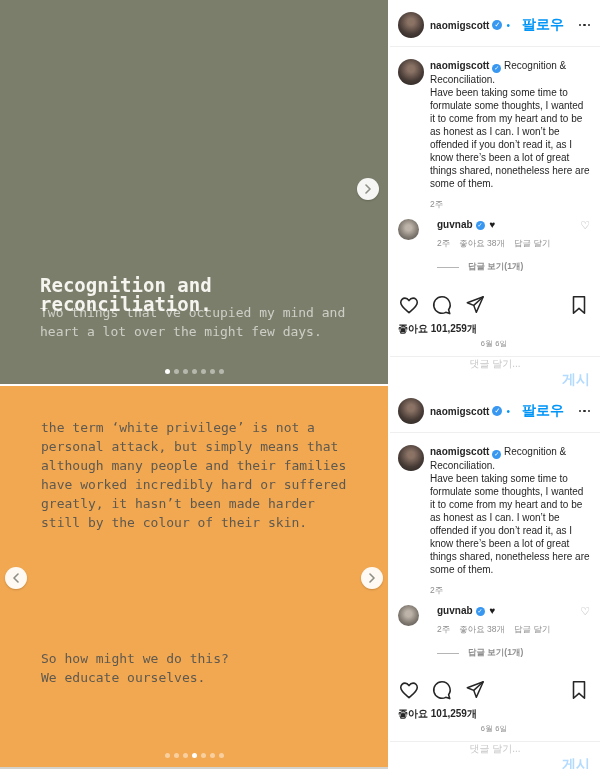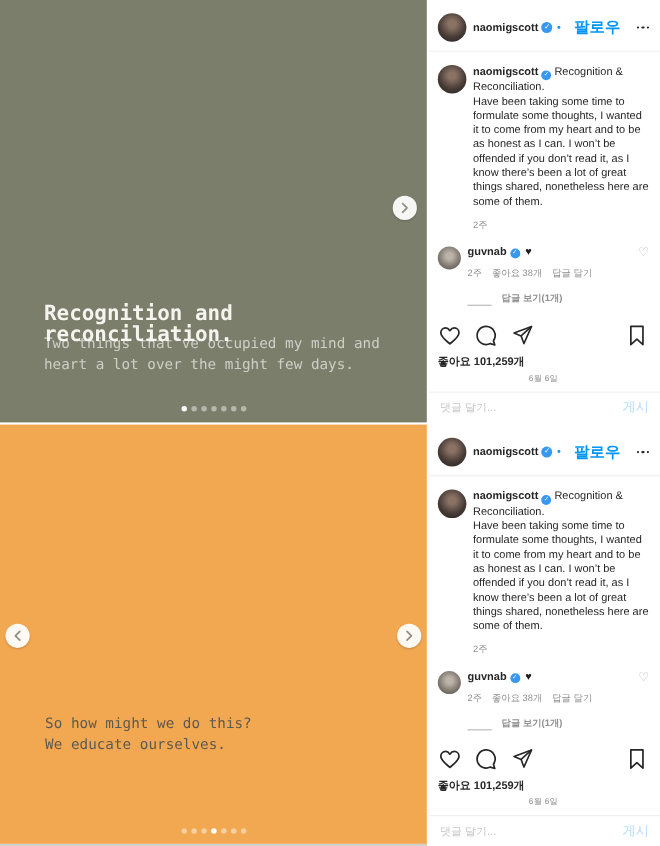--- a/index.html
+++ b/index.html
@@ -46,38 +46,38 @@
   .hd-sep{margin-left:4px;color:#0095f6;font-size:10px;}
   .hd-follow{margin-left:12px;color:#0095f6;font-weight:700;font-size:14px;cursor:pointer;}
   .hd-badge{margin-left:3px;}
   .more{margin-left:auto;display:flex;gap:2px;cursor:pointer;padding:4px 0;}
   .more i{width:2.5px;height:2.5px;border-radius:50%;background:#262626;}
   .p-scroll{flex:1;padding:12px 10px 0 8px;overflow:hidden;}
   .caption-row{display:flex;gap:6px;}
   .caption-text{font-size:10px;line-height:13px;color:#262626;}
   .caption-body{white-space:pre-line;}
   .cap-time{margin:9px 0 0 32px;font-size:8.5px;color:#8e8e8e;}
-  .comment{display:flex;gap:6px;margin-top:13px;}
+  .comment{display:flex;gap:18px;margin-top:8px;}
   .c-body{flex:1;min-width:0;}
   .c-line1{font-size:10px;line-height:12px;color:#262626;display:flex;align-items:center;gap:3px;}
   .emoji{font-size:10px;letter-spacing:1px;margin-left:2px;}
   .emoji-black{color:#1d1d1d;}
   .c-meta{margin-top:7px;font-size:8.5px;color:#8e8e8e;display:flex;gap:9px;}
-  .c-replies{margin-top:11px;font-size:8.5px;color:#8e8e8e;font-weight:600;display:flex;align-items:flex-end;gap:9px;cursor:pointer;}
+  .c-replies{margin-top:11px;font-size:8.5px;color:#8e8e8e;font-weight:600;display:flex;align-items:center;gap:9px;cursor:pointer;}
   .rep-line{width:22px;height:1px;background:#b5b5b5;}
   .c-like{font-size:11px;color:#b0b0b0;margin-top:1px;cursor:pointer;line-height:1;}
   .p-footer{padding:6px 10px 0 8px;}
   .actions{display:flex;align-items:center;gap:11px;height:26px;}
   .actions svg{display:block;cursor:pointer;}
   .act-save{margin-left:auto;}
   .likes{font-size:10px;font-weight:700;color:#262626;margin-top:4px;cursor:pointer;}
   .p-date{font-size:7.5px;color:#8e8e8e;margin:3px 0 7px;letter-spacing:.2px;text-align:center;}
-  .input-row{border-top:1px solid #efefef;margin:0 -10px 0 -8px;height:27px;display:flex;align-items:center;padding:0 10px;}
+  .input-row{border-top:1px solid #efefef;margin:0 -10px 0 -8px;height:27px;display:flex;align-items:center;padding:0 10px;flex-direction:column;}
   .input-ph{font-size:10px;color:#c7c7c7;}
-  .post-btn{margin-left:auto;font-size:12px;font-weight:400;color:#b3dbff;cursor:pointer;}
+  .post-btn{margin-left:auto;font-size:14px;font-weight:700;color:#b3dbff;cursor:pointer;}
 </style>
 </head>
 <body>
 
 <div class="stage">
 
   <section class="post" id="post1">
 
     <div class="media media-olive">
       <div class="s1-title mono">Recognition and reconciliation.</div>
@@ -170,20 +170,26 @@
           <span class="input-ph">댓글 달기...</span>
           <span class="post-btn">게시</span>
         </div>
       </div>
     </div>
   </section>
 
   <section class="post" id="post2">
 
     <div class="media media-orange">
+      <div class="s2-p mono" id="p1">the term ‘white privilege’ is not a
+personal attack, but simply means that
+although many people and their families
+have worked incredibly hard or suffered
+greatly, it hasn’t been made harder
+still by the colour of their skin.</div>
       <div class="s2-p mono" id="p4">So how might we do this?
 We educate ourselves.</div>
 
       <div class="nav-btn nav-prev">
         <svg width="10" height="10" viewBox="0 0 10 10">
           <polyline points="7,1 3,5 7,9" fill="none" stroke="#8e8e85" stroke-width="1.6" stroke-linecap="round" stroke-linejoin="round"></polyline>
         </svg>
       </div>
       <div class="nav-btn nav-next">
         <svg width="10" height="10" viewBox="0 0 10 10">

